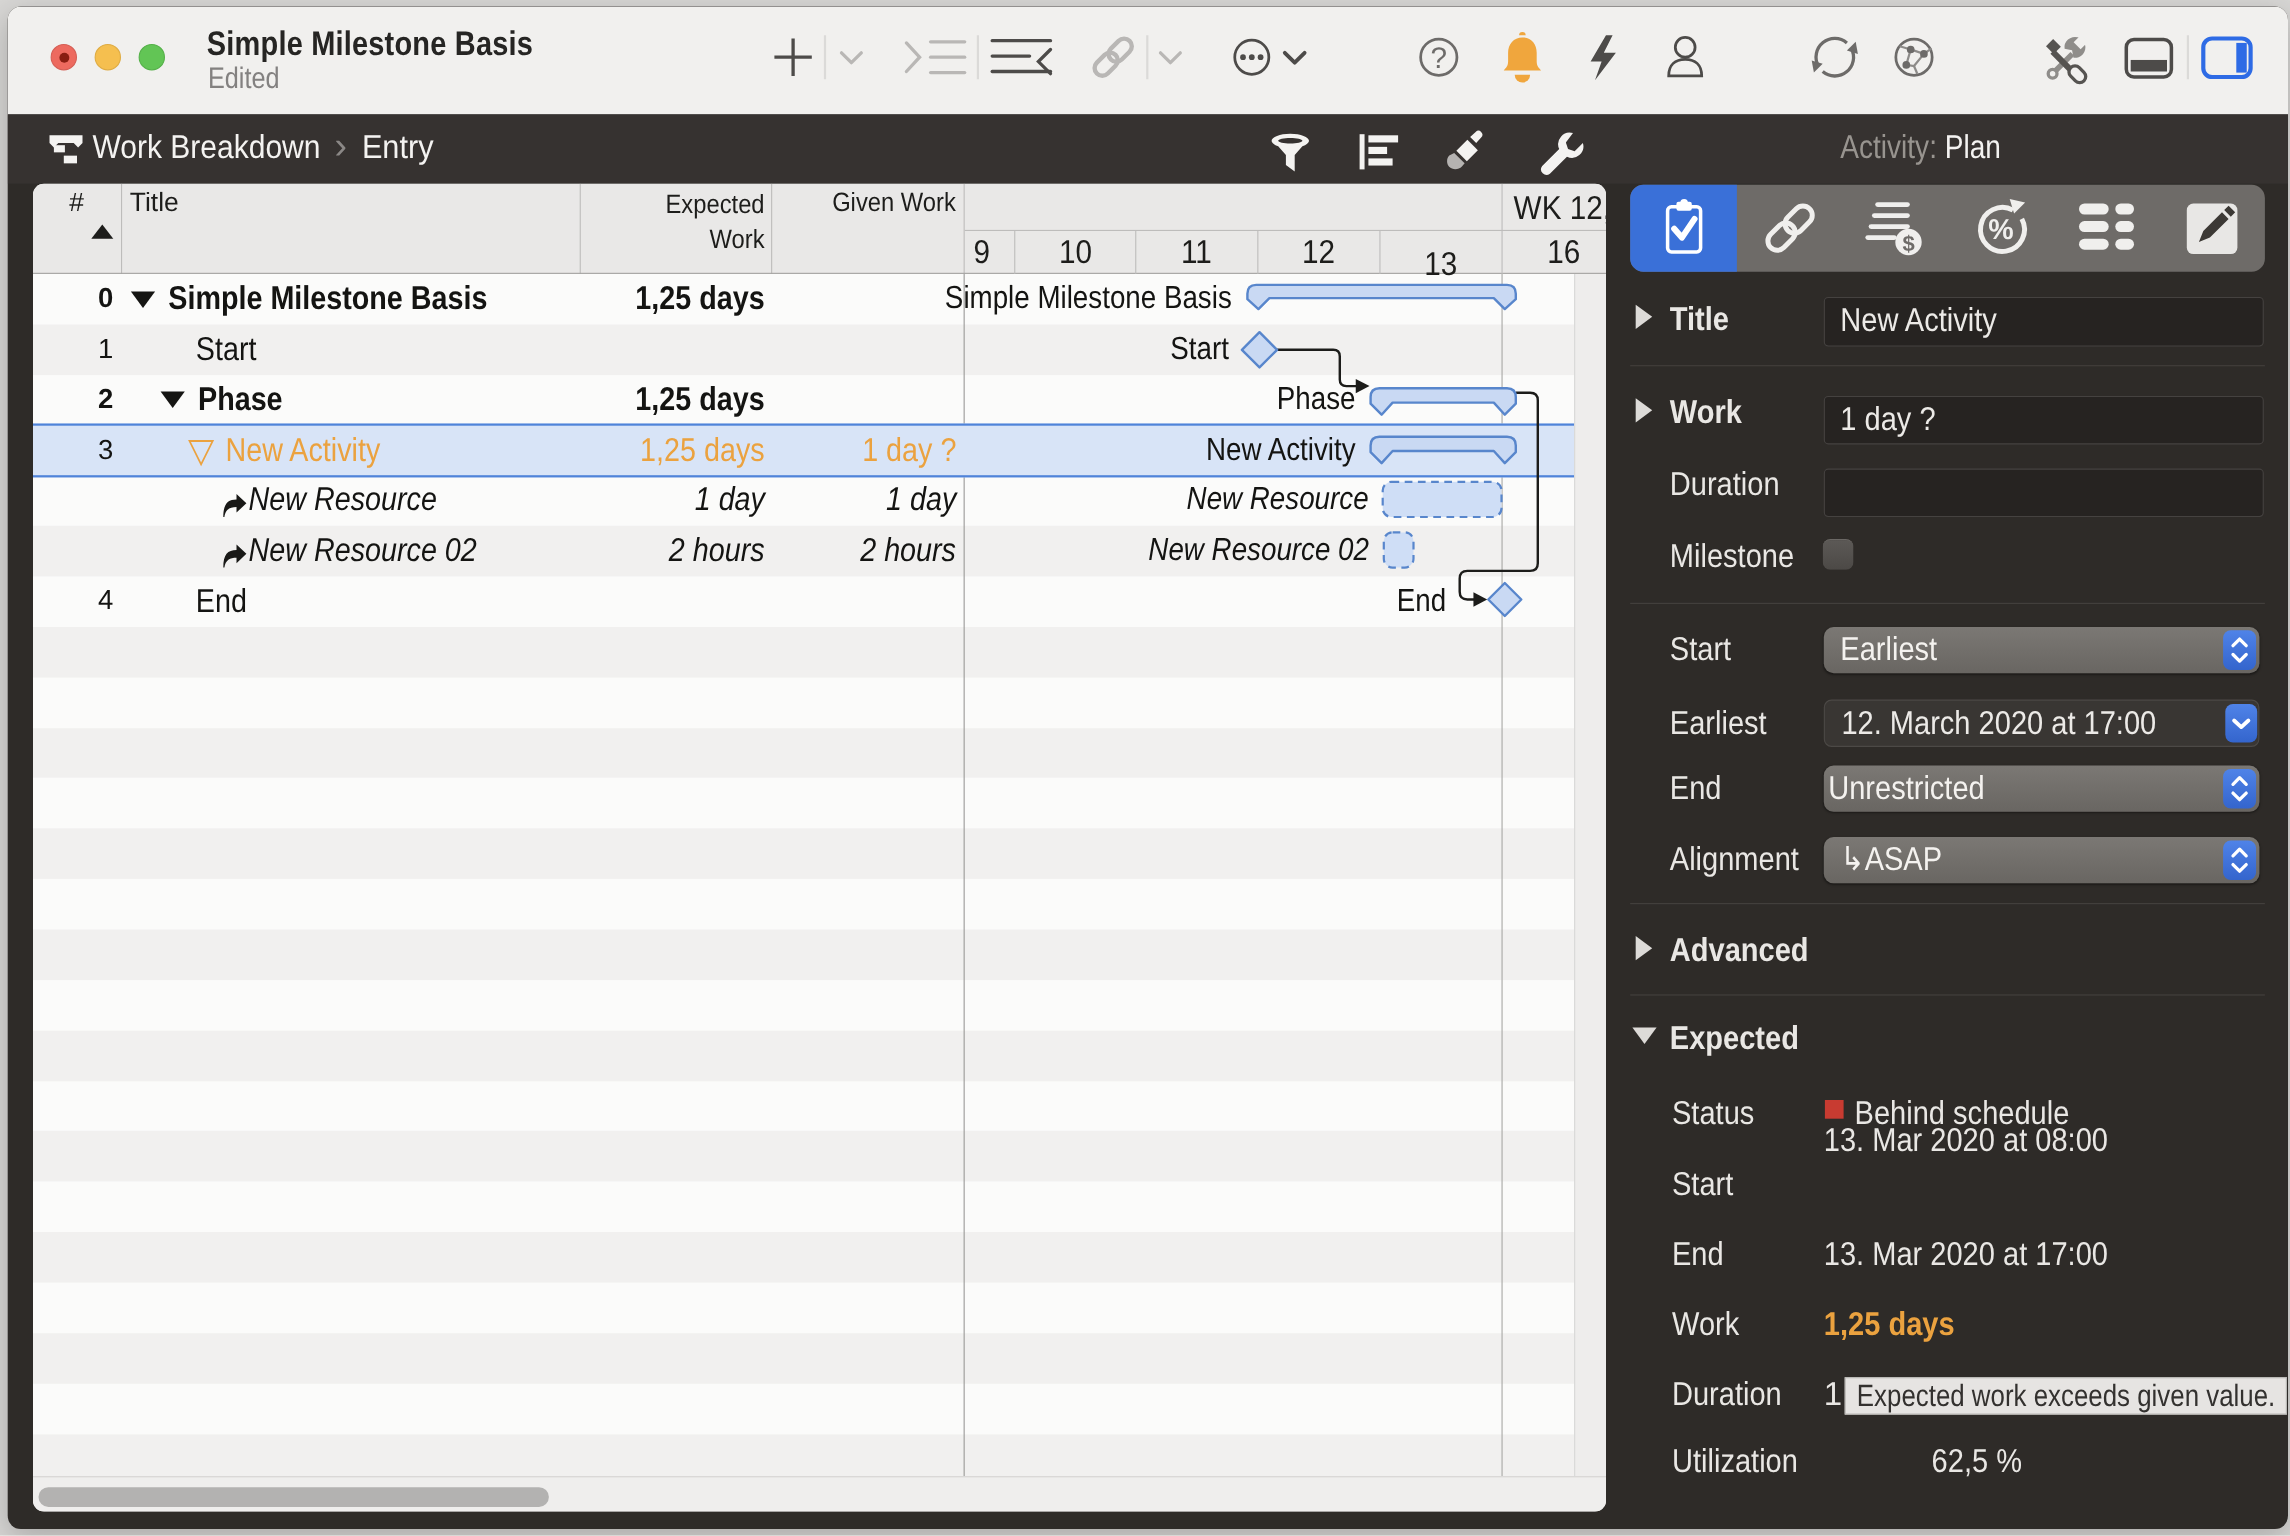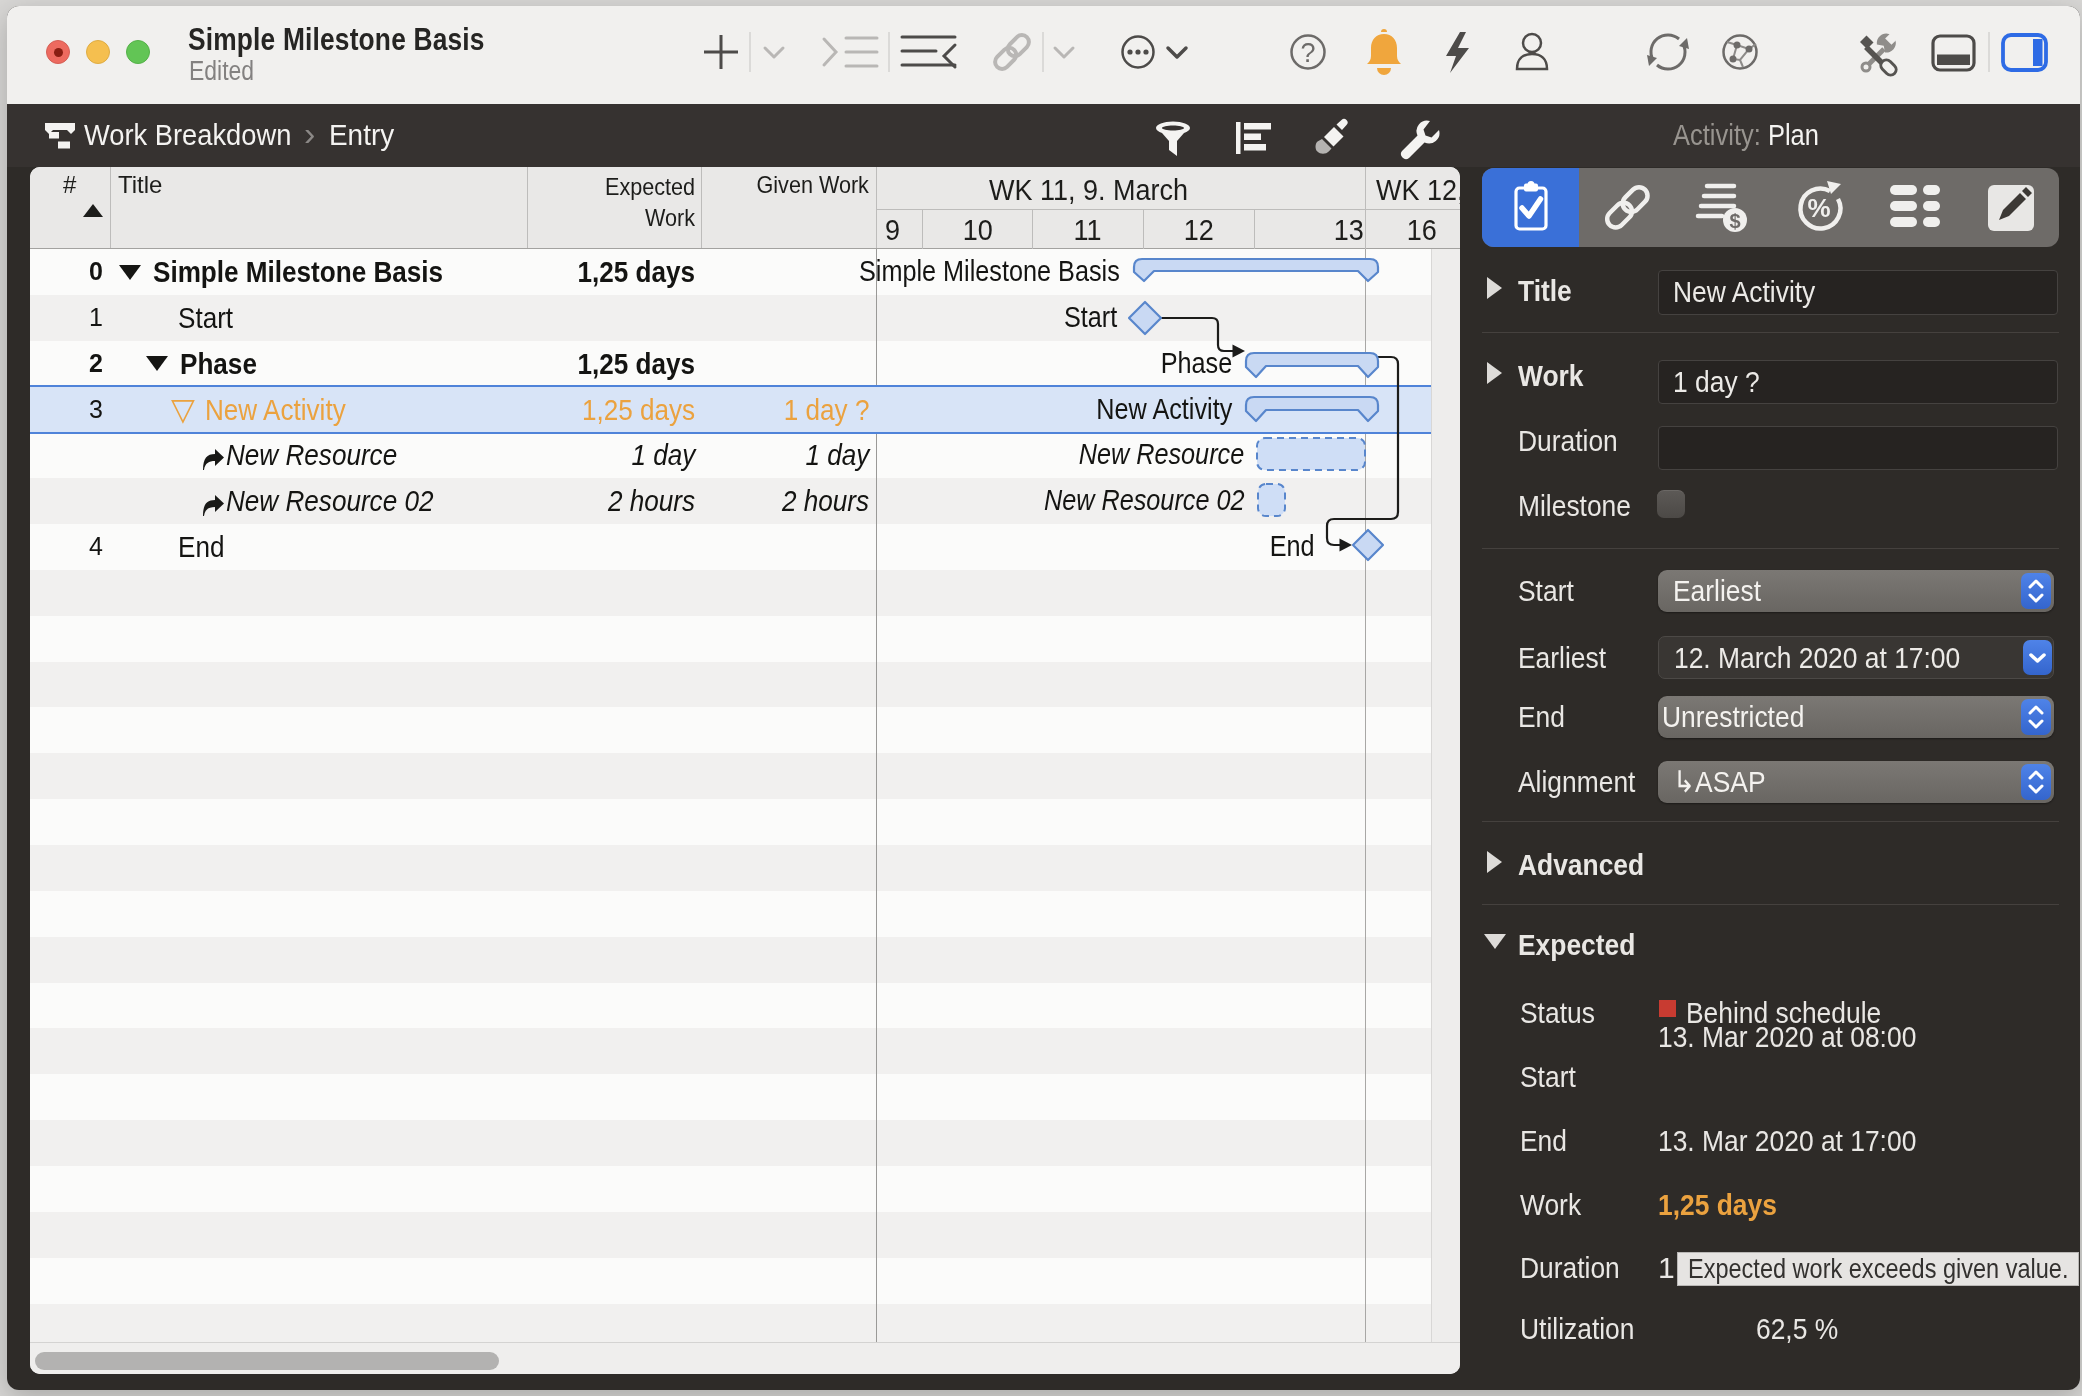--- a/index.html
+++ b/index.html
@@ -232,27 +232,26 @@
       <div class="a hline" style="left:1032px;top:210px;width:1px;height:39px"></div>
       <div class="a hline" style="left:1143px;top:210px;width:1px;height:39px"></div>
       <div class="a hline" style="left:1254px;top:210px;width:1px;height:39px"></div>
       <div class="a hline" style="left:1365px;top:167px;width:1px;height:82px"></div>
 
       <div class="a htxt" style="left:63px;top:171px">#</div>
       <div class="a" style="left:83px;top:204px;width:0;height:0;border-left:10px solid transparent;border-right:10px solid transparent;border-bottom:13px solid #1d1d1b"></div>
       <div class="a htxt" style="left:118px;top:171px">Title</div>
       <div class="a htxt" style="left:528px;top:171px;width:167px;text-align:right;line-height:31px"><span class="t s90" style="transform-origin:100% 0;text-align:right">Expected<br>Work</span></div>
       <div class="a htxt" style="left:702px;top:171px;width:167px;text-align:right"><span class="t tR s90">Given Work</span></div>
-      <div class="a day" style="left:877px;top:173px;width:424px;text-align:center"><span class="t tC s90">WK 11, 9. March</span></div>
       <div class="a day" style="left:1376px;top:173px"><span class="t tL s90">WK 12,</span></div>
       <div class="a day" style="left:885px;top:213px"><span class="t tL s90">9</span></div>
       <div class="a day" style="left:923px;top:213px;width:110px;text-align:center"><span class="t tC s90">10</span></div>
       <div class="a day" style="left:1033px;top:213px;width:110px;text-align:center"><span class="t tC s90">11</span></div>
       <div class="a day" style="left:1144px;top:213px;width:110px;text-align:center"><span class="t tC s90">12</span></div>
-      <div class="a day" style="left:1255px;top:213px;width:110px;text-align:right"><span class="t tC s90">13</span></div>
+      <div class="a day" style="left:1255px;top:224px;width:110px;text-align:center"><span class="t tC s90">13</span></div>
       <div class="a day" style="left:1366px;top:213px;width:111px;text-align:center"><span class="t tC s90">16</span></div>
 
       <div class="a rnum bold" style="left:30px;top:249px;width:73px;text-align:right">0</div>
       <div class="a rnum" style="left:30px;top:294.85px;width:73px;text-align:right">1</div>
       <div class="a rnum bold" style="left:30px;top:340.7px;width:73px;text-align:right">2</div>
       <div class="a rnum" style="left:30px;top:386.55px;width:73px;text-align:right">3</div>
       <div class="a rnum" style="left:30px;top:524.1px;width:73px;text-align:right">4</div>
 
       <div class="a rtxt bold" style="left:153px;top:249px"><span class="t tL s87">Simple Milestone Basis</span></div>
       <div class="a" style="left:119px;top:265px;width:0;height:0;border-left:11px solid transparent;border-right:11px solid transparent;border-top:15px solid #151513"></div>

